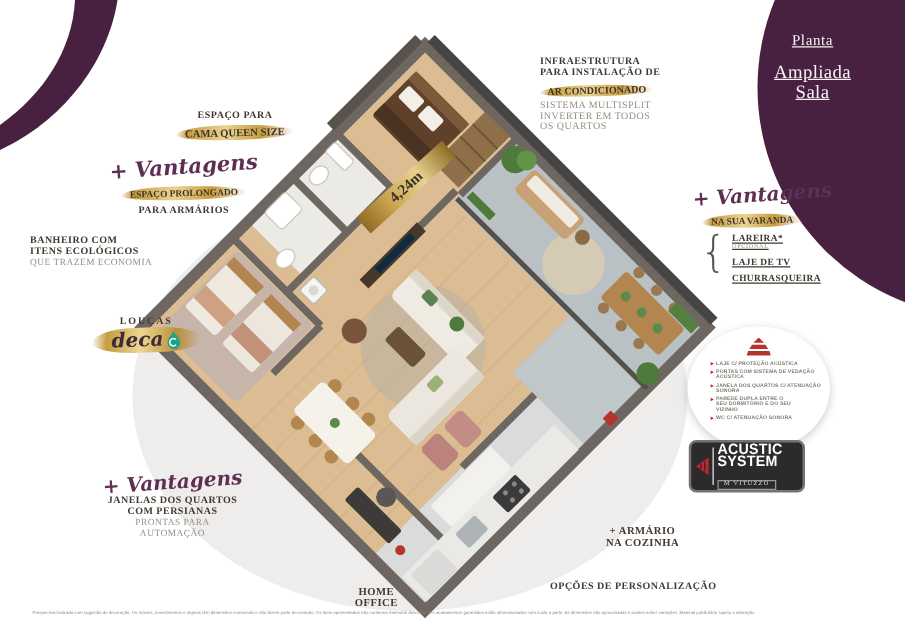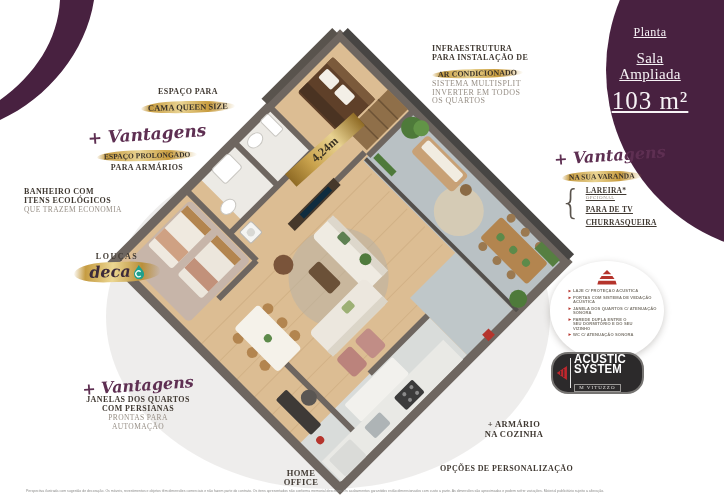--- a/index.html
+++ b/index.html
@@ -60,21 +60,21 @@
      box-shadow:0 2px 7px rgba(60,50,45,.25);z-index:5;overflow:hidden;}
   #acircle .icon-wrap{text-align:center;padding-top:9px;height:16px;}
   .ac-items{transform:scale(.68);transform-origin:14px 0;width:130px;margin-left:14px;
      margin-top:3px;font-family:"Liberation Sans", sans-serif;}
   .ac-row{display:flex;gap:2.5px;margin-bottom:3px;}
   .ac-arrow{width:0;height:0;border-top:2.5px solid transparent;border-bottom:2.5px solid transparent;
      border-left:4px solid #b5342c;margin-top:1px;flex:none;}
   .ac-text{font-size:6px;line-height:6.5px;font-weight:bold;color:#7d786f;letter-spacing:.2px;}
 
   #abadge{left:551px;top:352px;width:93px;height:42px;background:#2c2a2b;border:2px solid #767472;
-     border-radius:17px;z-index:5;display:flex;align-items:center;padding:0 13px 0 3px;box-sizing:border-box;}
+     border-radius:6px;z-index:5;display:flex;align-items:center;padding:0 13px 0 3px;box-sizing:border-box;}
   #abadge .divider{width:1px;height:30px;background:#e8e8e8;margin:0 3px 0 2px;}
   #abadge .txt{font-family:"Liberation Sans", sans-serif;color:#ffffff;font-weight:bold;
      font-size:12px;line-height:10.5px;letter-spacing:.2px;transform:scaleX(.95);transform-origin:left;}
   #abadge .brand{display:inline-block;font-size:5px;font-weight:normal;color:#e0dedd;
      border:1px solid #9a9896;padding:0 4px;margin-top:2px;letter-spacing:1px;line-height:6px;}
 
   #janelas{left:78px;top:376px;width:120px;text-align:center;z-index:4;}
   #janelas .script{font-size:16px;}
   #janelas .l{font-size:8px;line-height:9px;}
   #janelas .ll{font-size:7.5px;line-height:9px;}
@@ -98,23 +98,22 @@
 </head>
 <body>
 
 <svg class="abs" style="left:0;top:0;z-index:0;" width="724" height="503" viewBox="0 0 724 503">
   <path d="M60,0 C58,40 35,75 0,100 L0,120 C48,98 86,52 94,0 Z" fill="#482140"></path>
   <circle cx="790" cy="70" r="184" fill="#482140"></circle>
 </svg>
 
 <div class="abs" id="badge-tr">
   <div class="kicker">Planta</div>
+  <div class="t">Ampliada</div>
   <div class="t">Sala</div>
-  <div class="t">Ampliada</div>
-  <div class="area">103 m²</div>
 </div>
 
 <svg class="abs" style="left:100px;top:22px;z-index:1;" width="480" height="478" viewBox="0 0 480 478">
   <defs>
     <linearGradient id="goldg" x1="0" y1="0" x2="0" y2="1">
       <stop offset="0" stop-color="#8f6b25"></stop>
         <stop offset=".35" stop-color="#e8d291"></stop>
       <stop offset=".7" stop-color="#caa34d"></stop>
         <stop offset="1" stop-color="#8f6b25"></stop>
     </linearGradient>
@@ -285,21 +284,21 @@
 <div class="abs" id="varanda">
   <div class="script">+ Vantagens</div>
   <div><span class="gold-pill">NA SUA VARANDA</span></div>
   <div class="brace-row">
     <div class="brace">{</div>
     <div class="vlist">
       <div class="vitem">
         <span>LAREIRA*</span>
         <div class="vsub">OPCIONAL</div>
       </div>
-      <div class="vitem">PARA DE TV</div>
+      <div class="vitem">LAJE DE TV</div>
       <div class="vitem">CHURRASQUEIRA</div>
     </div>
   </div>
 </div>
 
 <div class="abs" id="acircle">
   <div class="icon-wrap">
     <svg width="20" height="15" viewBox="0 0 18 14">
       <path d="M9,0 L13,4 H5 Z" fill="#b5342c"></path>
       <path d="M4,5.5 h10 l2,3 H2 Z" fill="#b5342c"></path>

